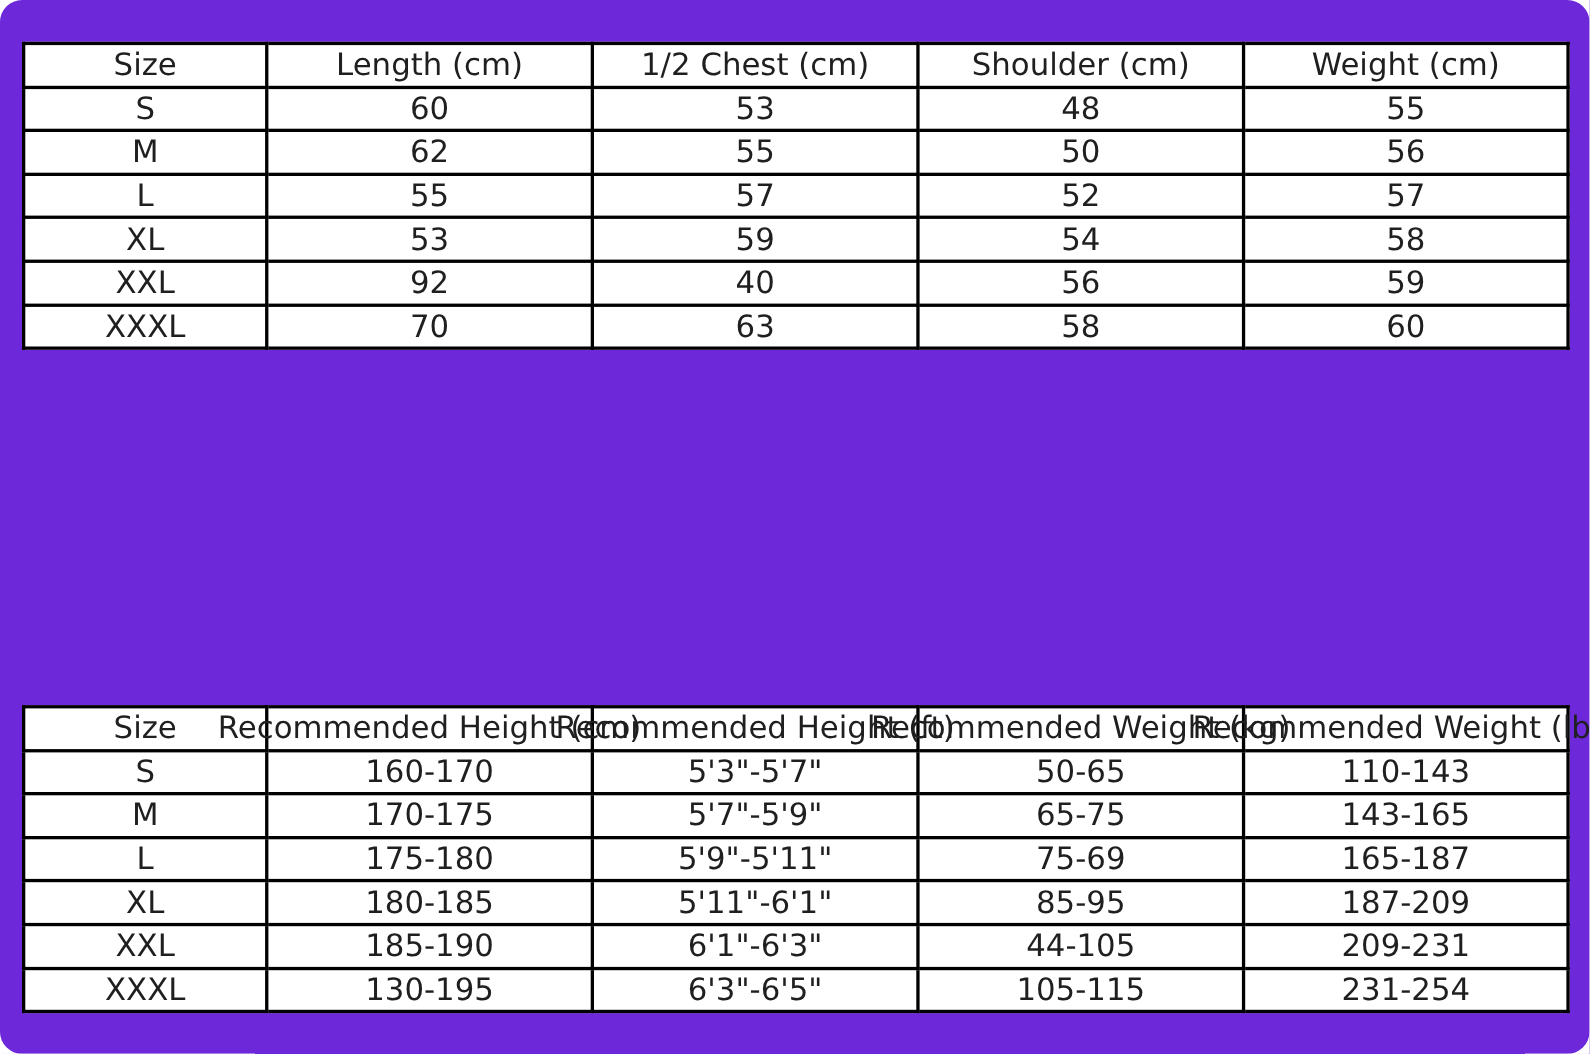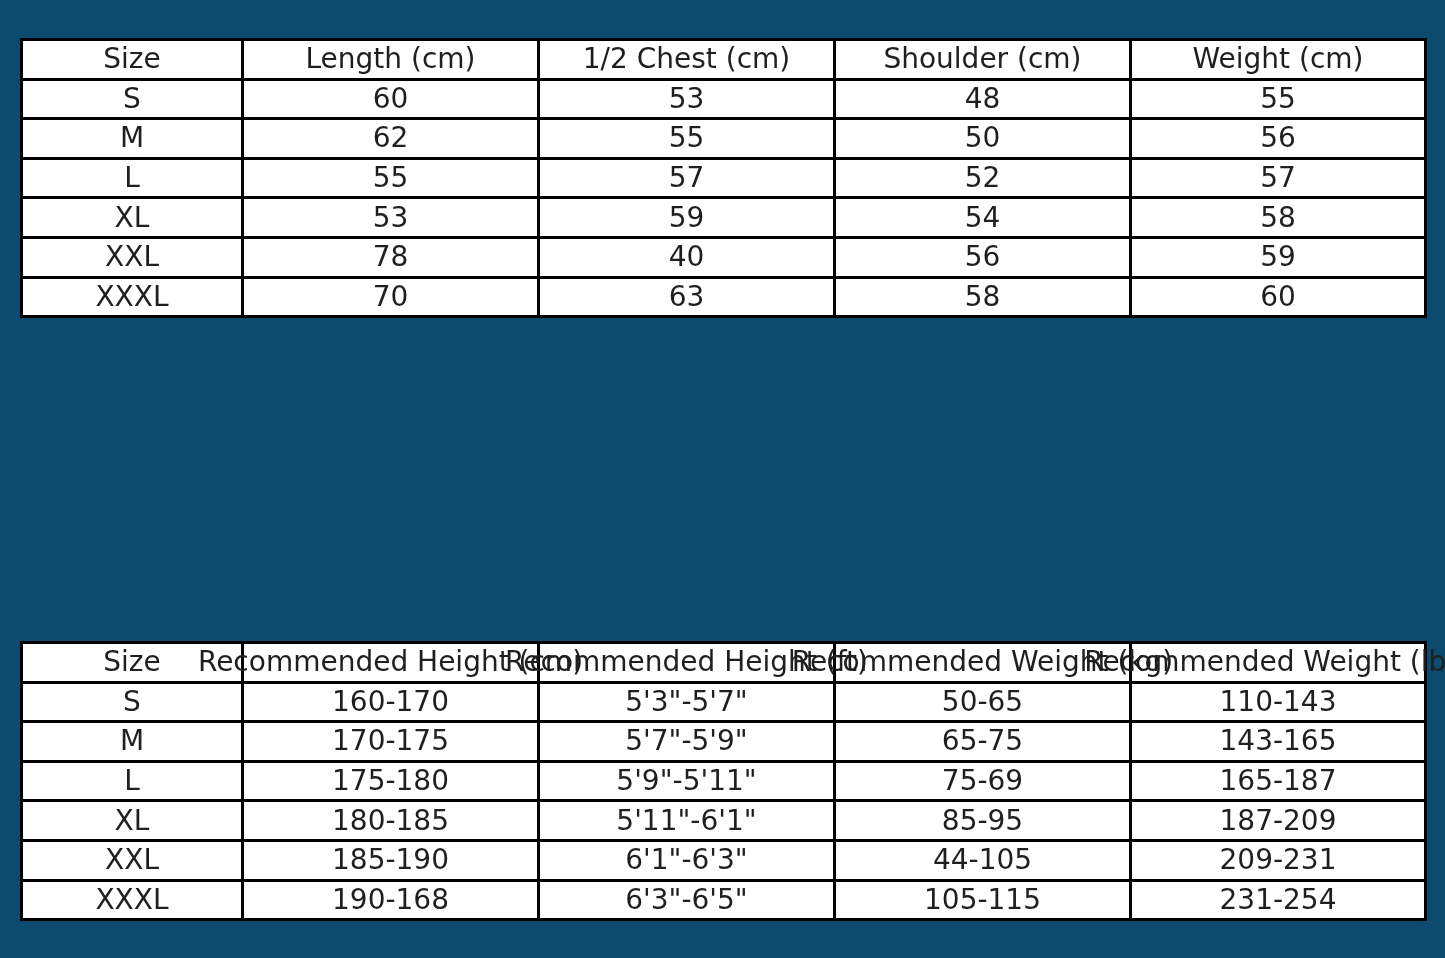--- a/index.html
+++ b/index.html
@@ -4,24 +4,25 @@
 <style>
   html, body {
     margin: 0;
     padding: 0;
     background: #ffffff;
   }
   .page {
     position: relative;
     width: 1445px;
     height: 958px;
-    background: #0c4a6e;
+    background: #6d28d9;
     overflow: hidden;
     font-family: "DejaVu Sans", "Liberation Sans", sans-serif;
     color: #1f1f1f;
+    border-radius: 20px;
   }
   table.chart-table {
     position: absolute;
     left: 20px;
     border-collapse: collapse;
     table-layout: fixed;
     width: 1404px;
     background: #ffffff;
   }
   #table-measurements { top: 38px; }
@@ -101,21 +102,21 @@
       </tr>
       <tr>
         <td>XL</td>
         <td>53</td>
         <td>59</td>
         <td>54</td>
         <td>58</td>
       </tr>
       <tr>
         <td>XXL</td>
-        <td>78</td>
+        <td>92</td>
         <td>40</td>
         <td>56</td>
         <td>59</td>
       </tr>
       <tr>
         <td>XXXL</td>
         <td>70</td>
         <td>63</td>
         <td>58</td>
         <td>60</td>
@@ -179,21 +180,21 @@
       </tr>
       <tr>
         <td>XXL</td>
         <td>185-190</td>
         <td>6'1"-6'3"</td>
         <td>44-105</td>
         <td>209-231</td>
       </tr>
       <tr>
         <td>XXXL</td>
-        <td>190-168</td>
+        <td>130-195</td>
         <td>6'3"-6'5"</td>
         <td>105-115</td>
         <td>231-254</td>
       </tr>
     </tbody>
   </table>
 
 </div>
 
 </body></html>

